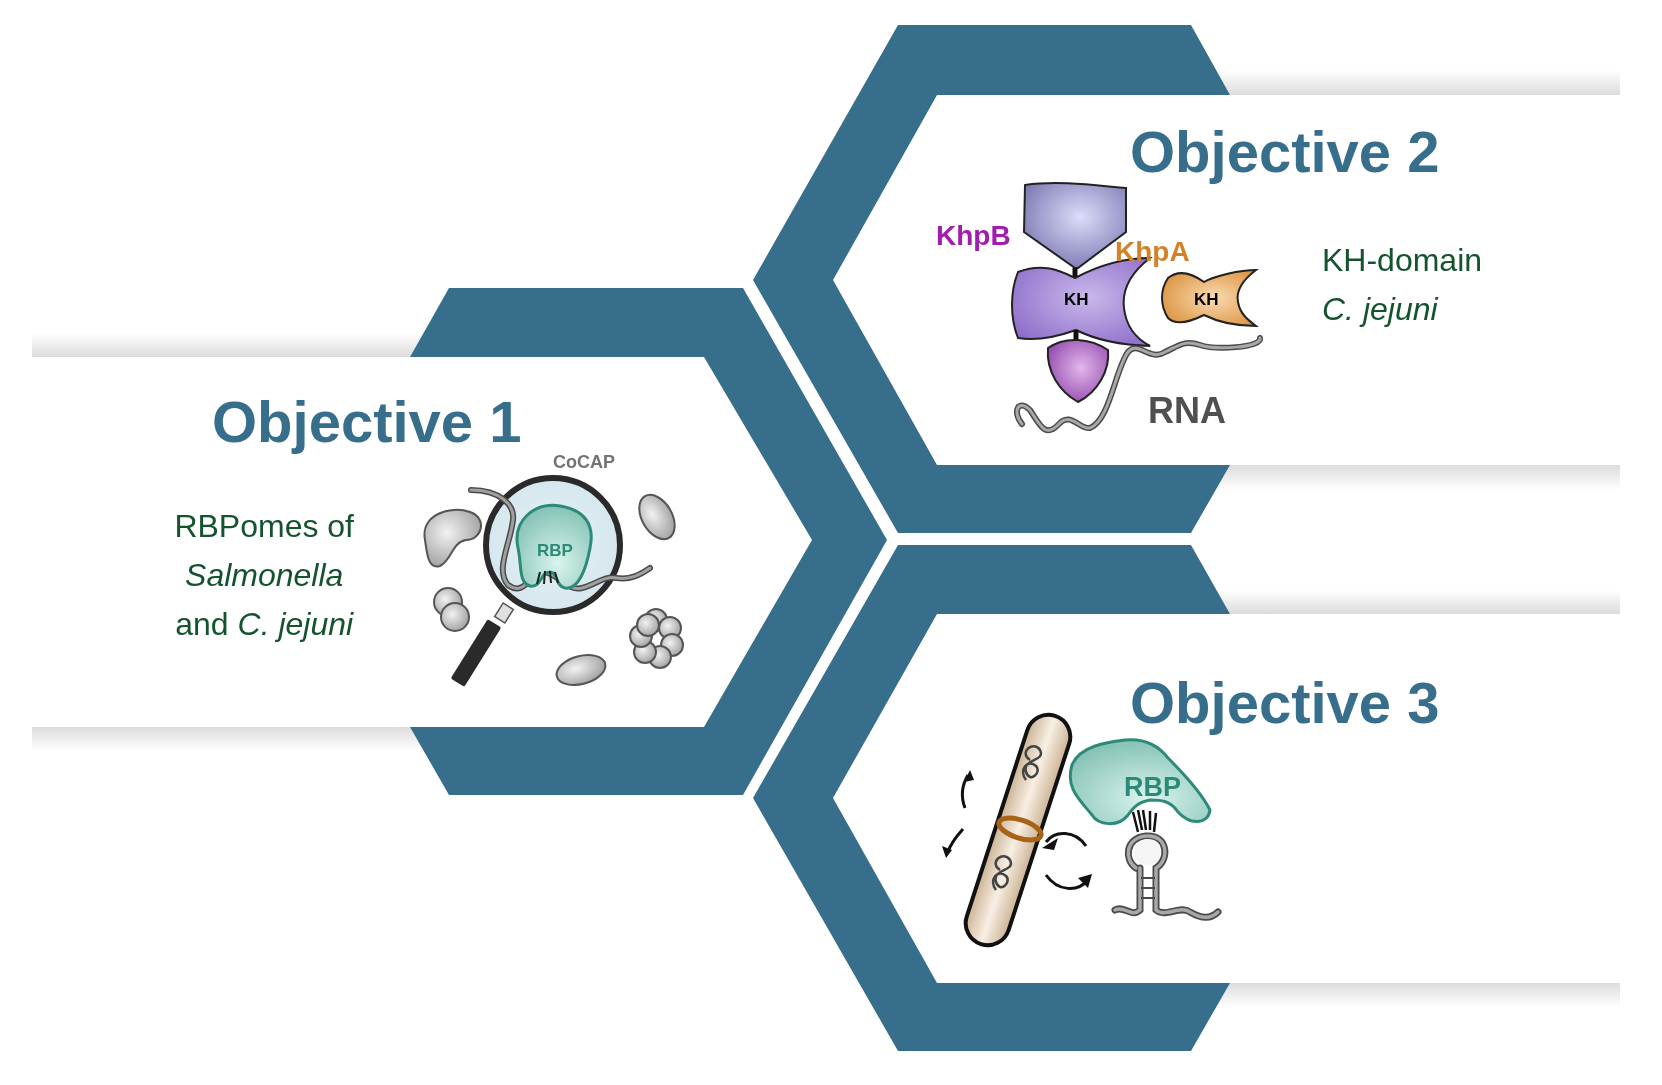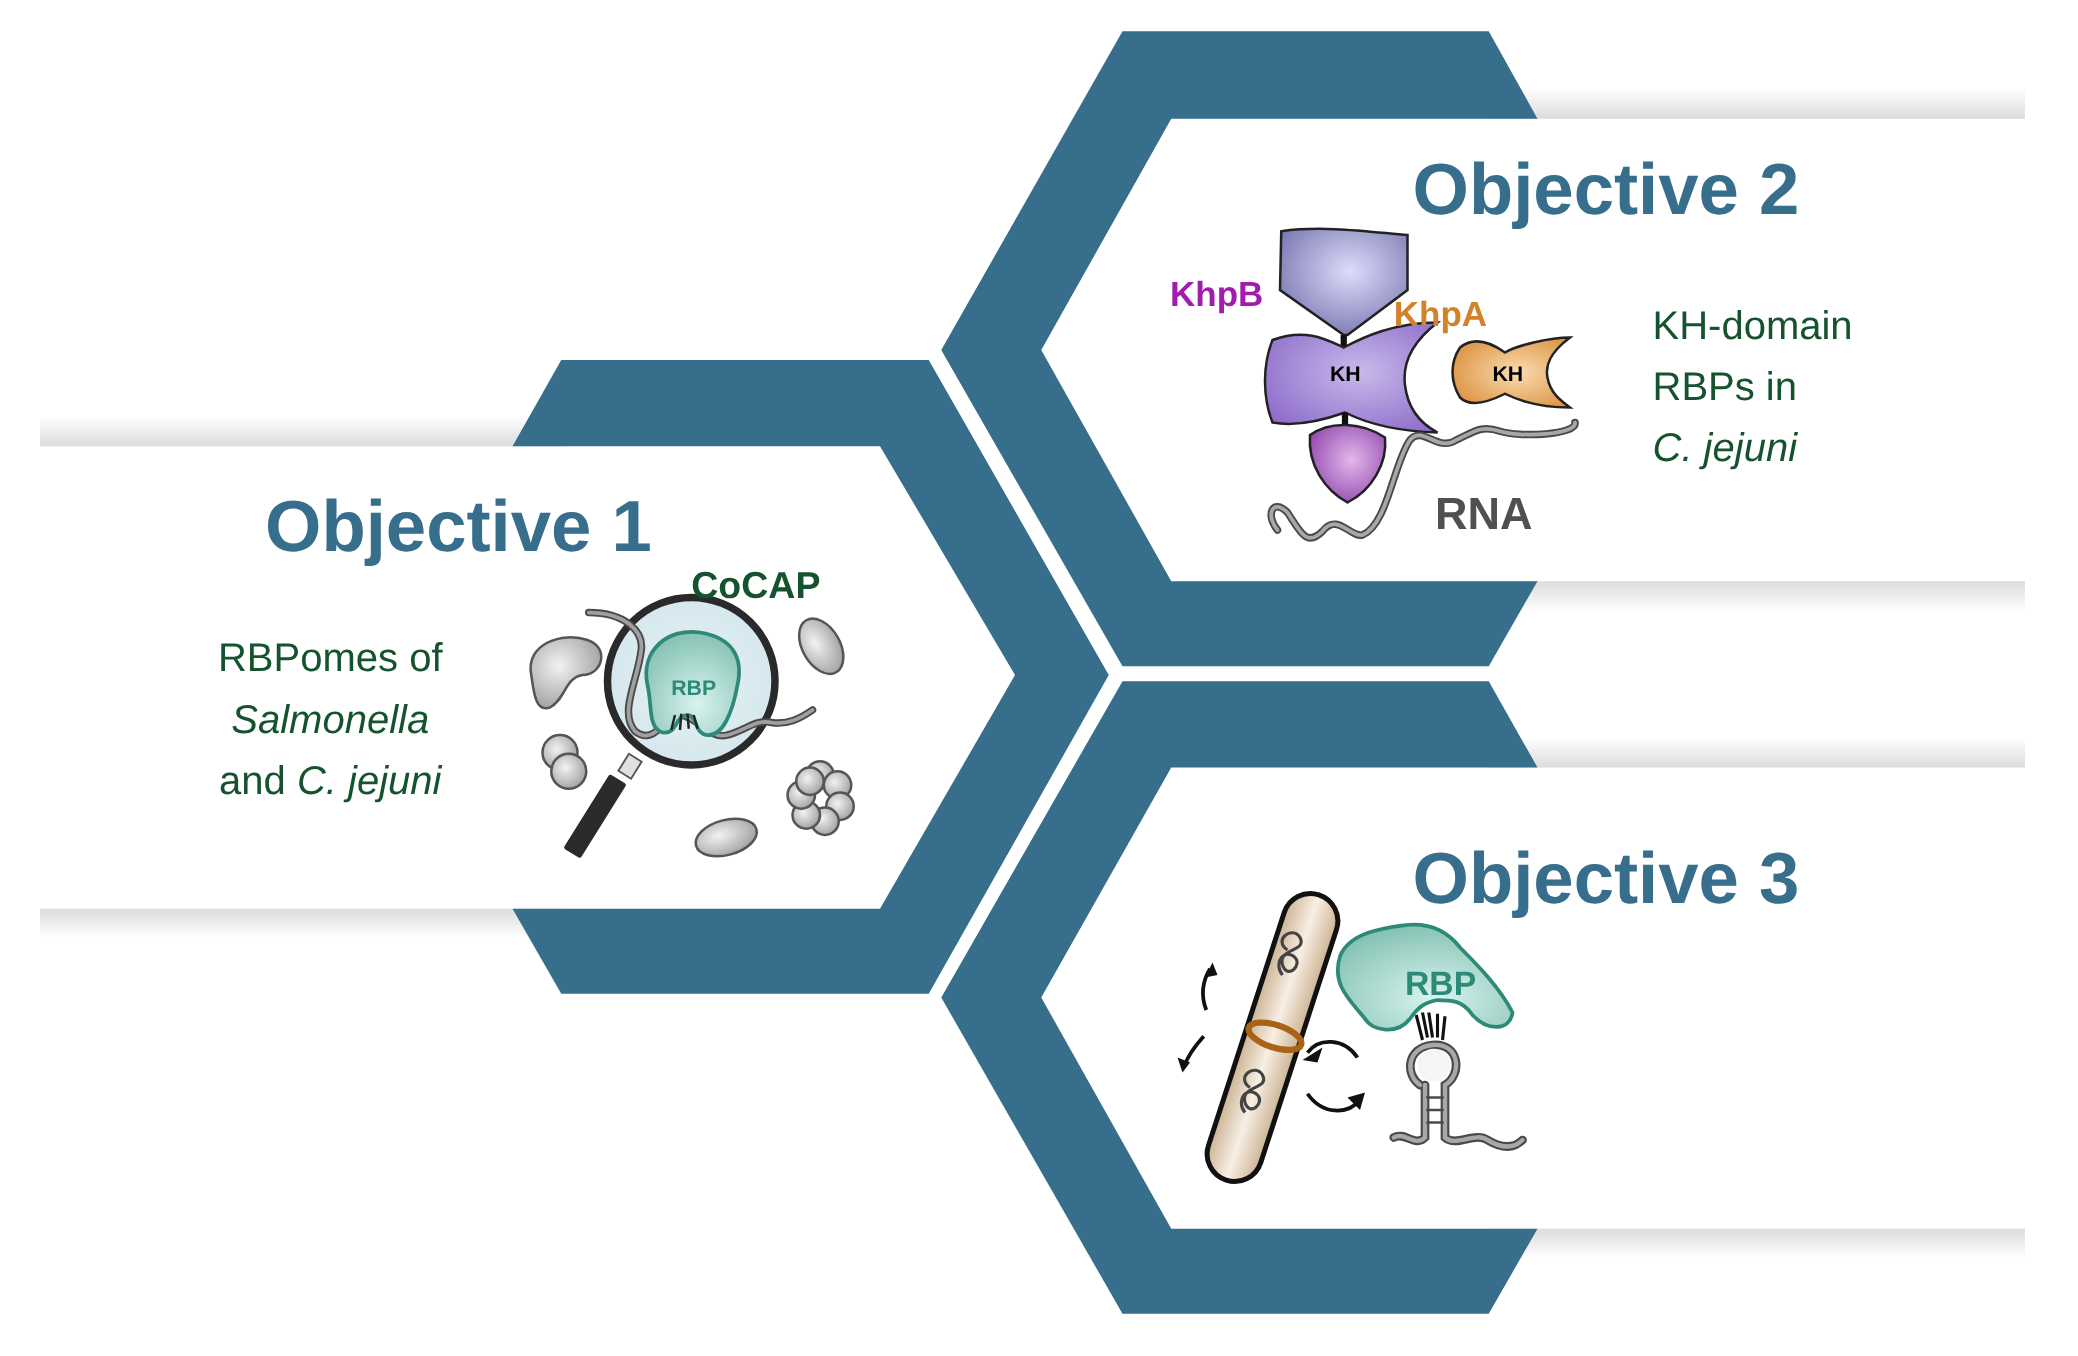--- a/index.html
+++ b/index.html
@@ -161,27 +161,26 @@
     </g>
   </g>
 </svg>
 
 <div class="txt obj-title" style="left:212px;top:388px;">Objective 1</div>
 <div class="txt desc" style="right:1308px;top:502px;text-align:center;">
   <div>RBPomes of</div>
   <div><i>Salmonella</i></div>
   <div><span>and </span><i>C. jejuni</i></div>
 </div>
-<div class="txt lbl" style="left:553px;top:452px;font-size:30px;color:#14532d;">CoCAP</div>
+<div class="txt lbl" style="left:553px;top:452px;font-size:18px;color:#737373;">CoCAP</div>
 <div class="txt lbl" style="left:537px;top:541px;font-size:17px;color:#2e8a78;">RBP</div>
 
 <div class="txt obj-title" style="left:1130px;top:118px;">Objective 2</div>
 <div class="txt desc" style="left:1322px;top:236px;">
   <div>KH-domain</div>
-  <div>RBPs in</div>
   <div><i>C. jejuni</i></div>
 </div>
 <div class="txt lbl" style="left:936px;top:220px;font-size:28px;color:#a21caf;">KhpB</div>
 <div class="txt lbl" style="left:1115px;top:236px;font-size:28px;color:#d4822a;">KhpA</div>
 <div class="txt lbl" style="left:1064px;top:290px;font-size:17px;color:#000;">KH</div>
 <div class="txt lbl" style="left:1194px;top:290px;font-size:17px;color:#000;">KH</div>
 <div class="txt lbl" style="left:1148px;top:390px;font-size:36px;color:#505050;">RNA</div>
 
 <div class="txt obj-title" style="left:1130px;top:637px;margin-top:32px;">Objective 3</div>
 <div class="txt lbl" style="left:1124px;top:772px;font-size:27px;color:#2e8a78;">RBP</div>

